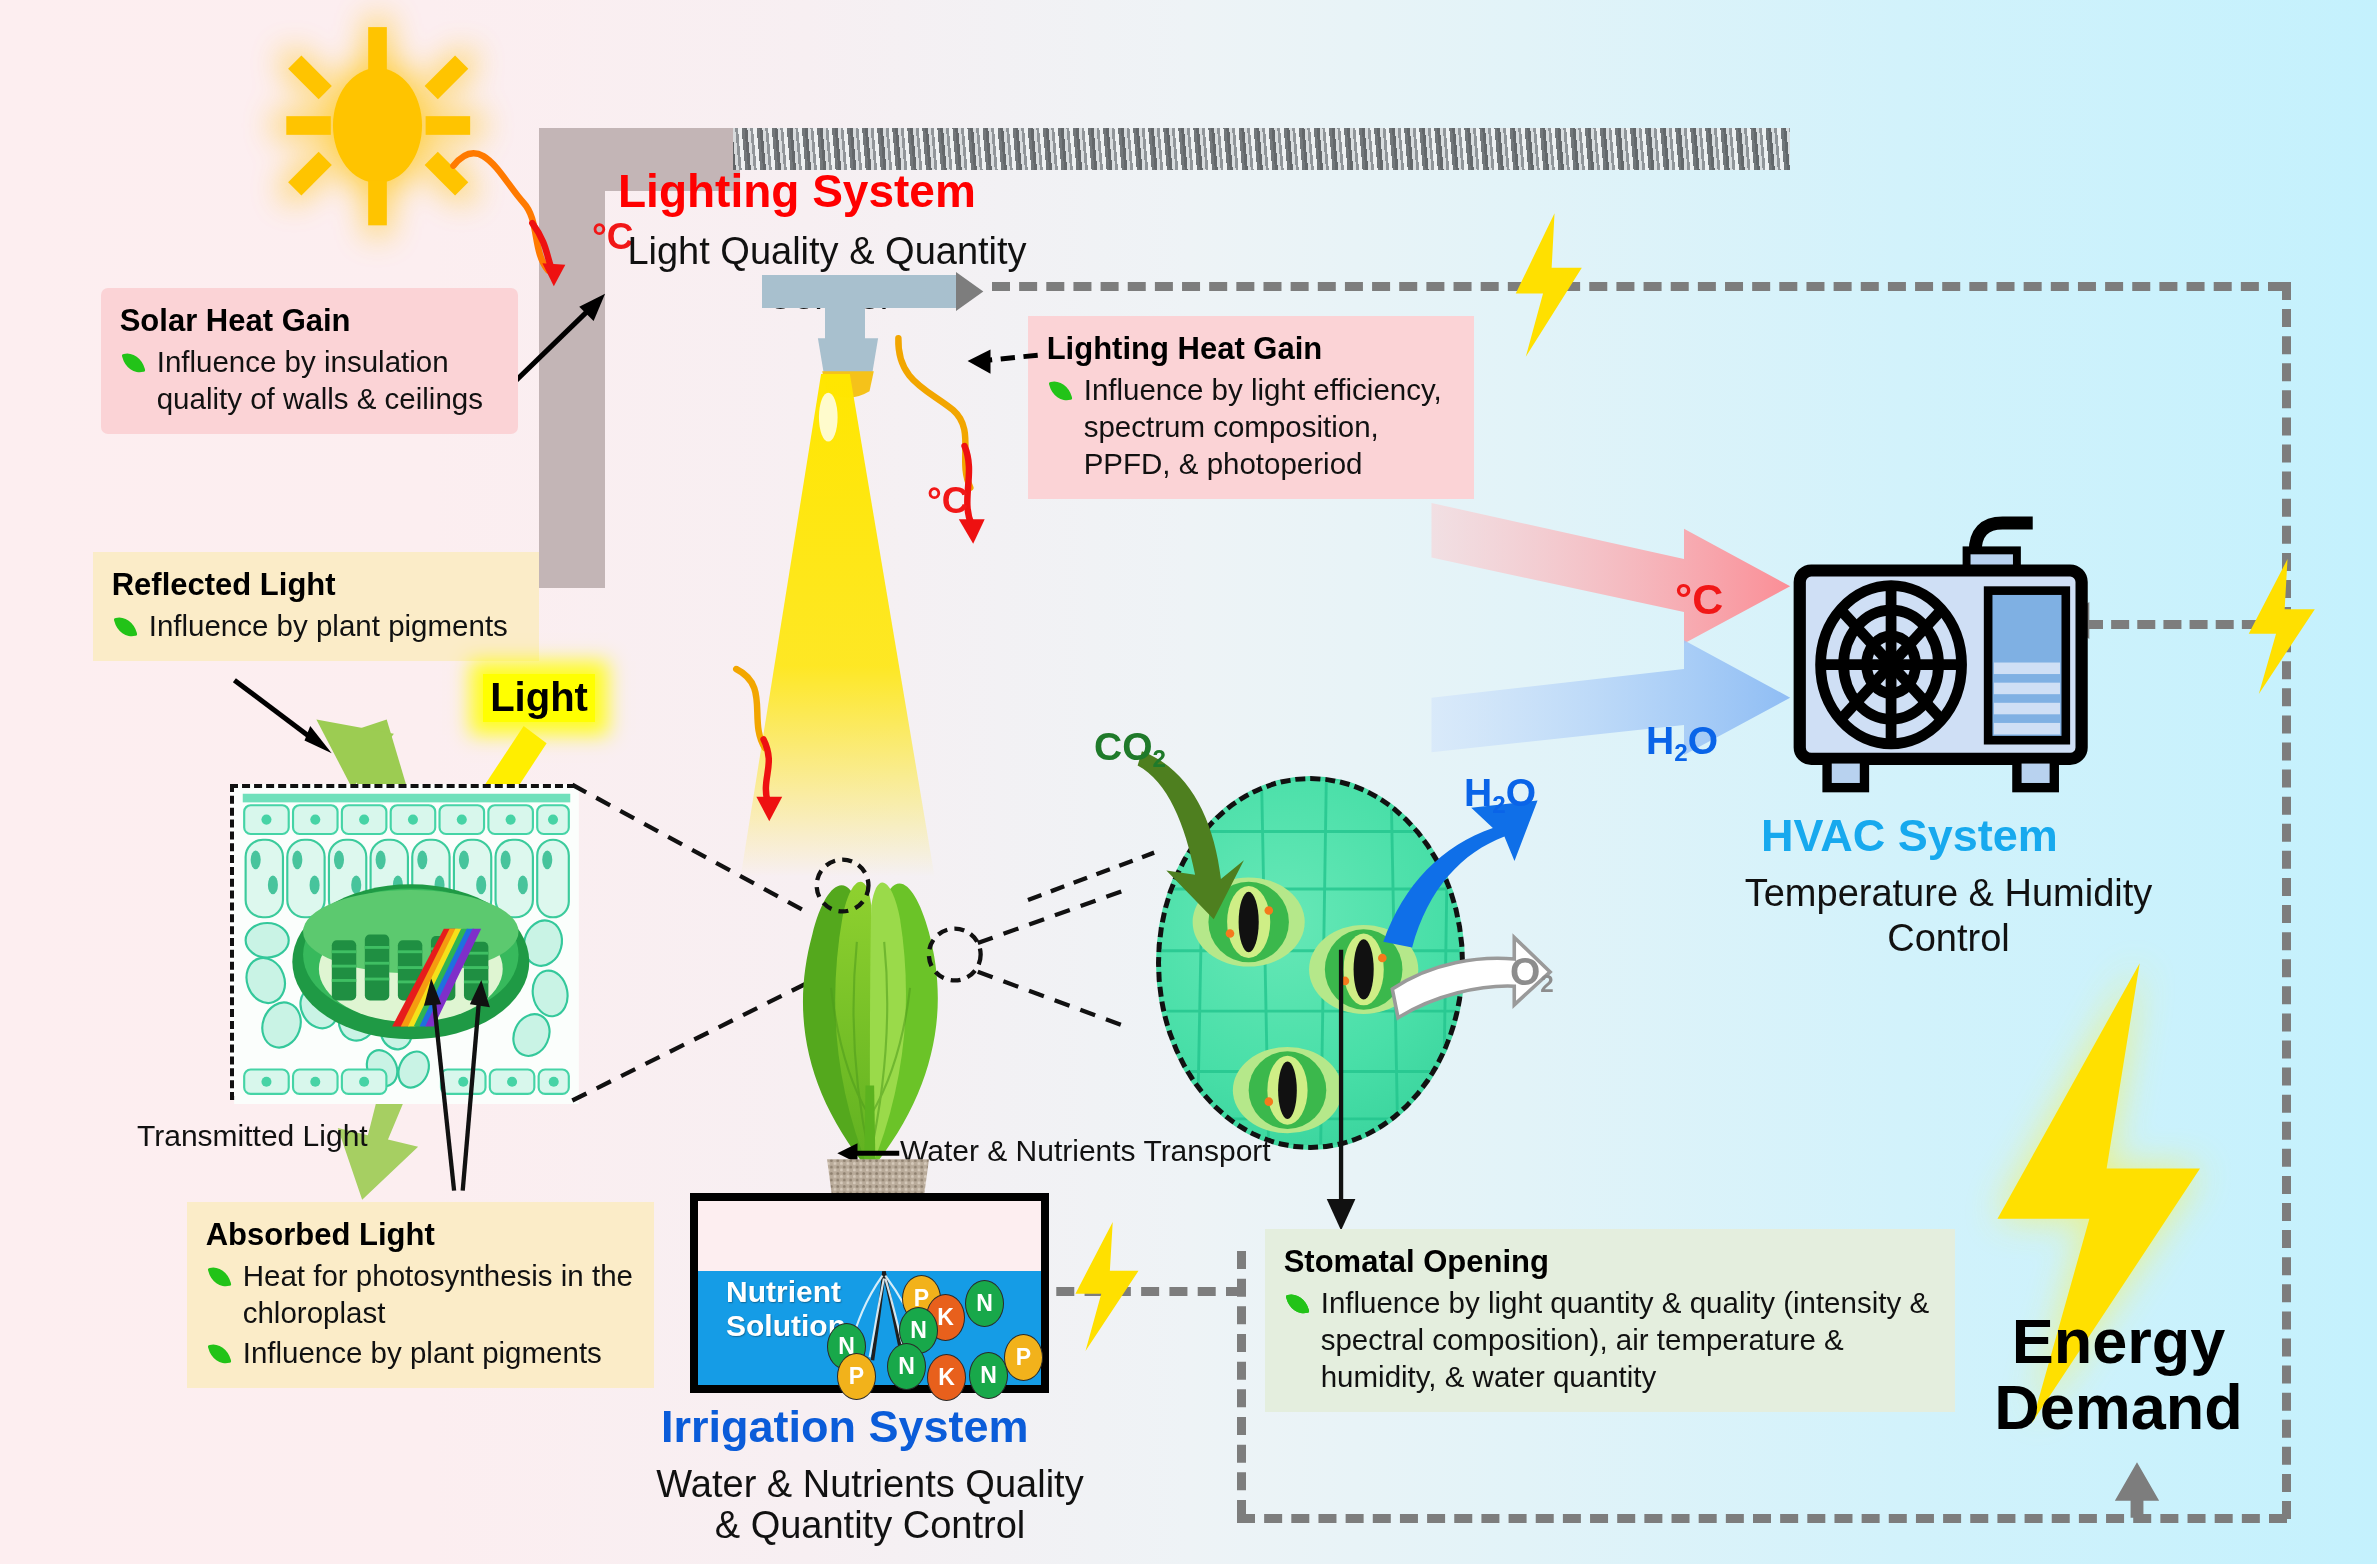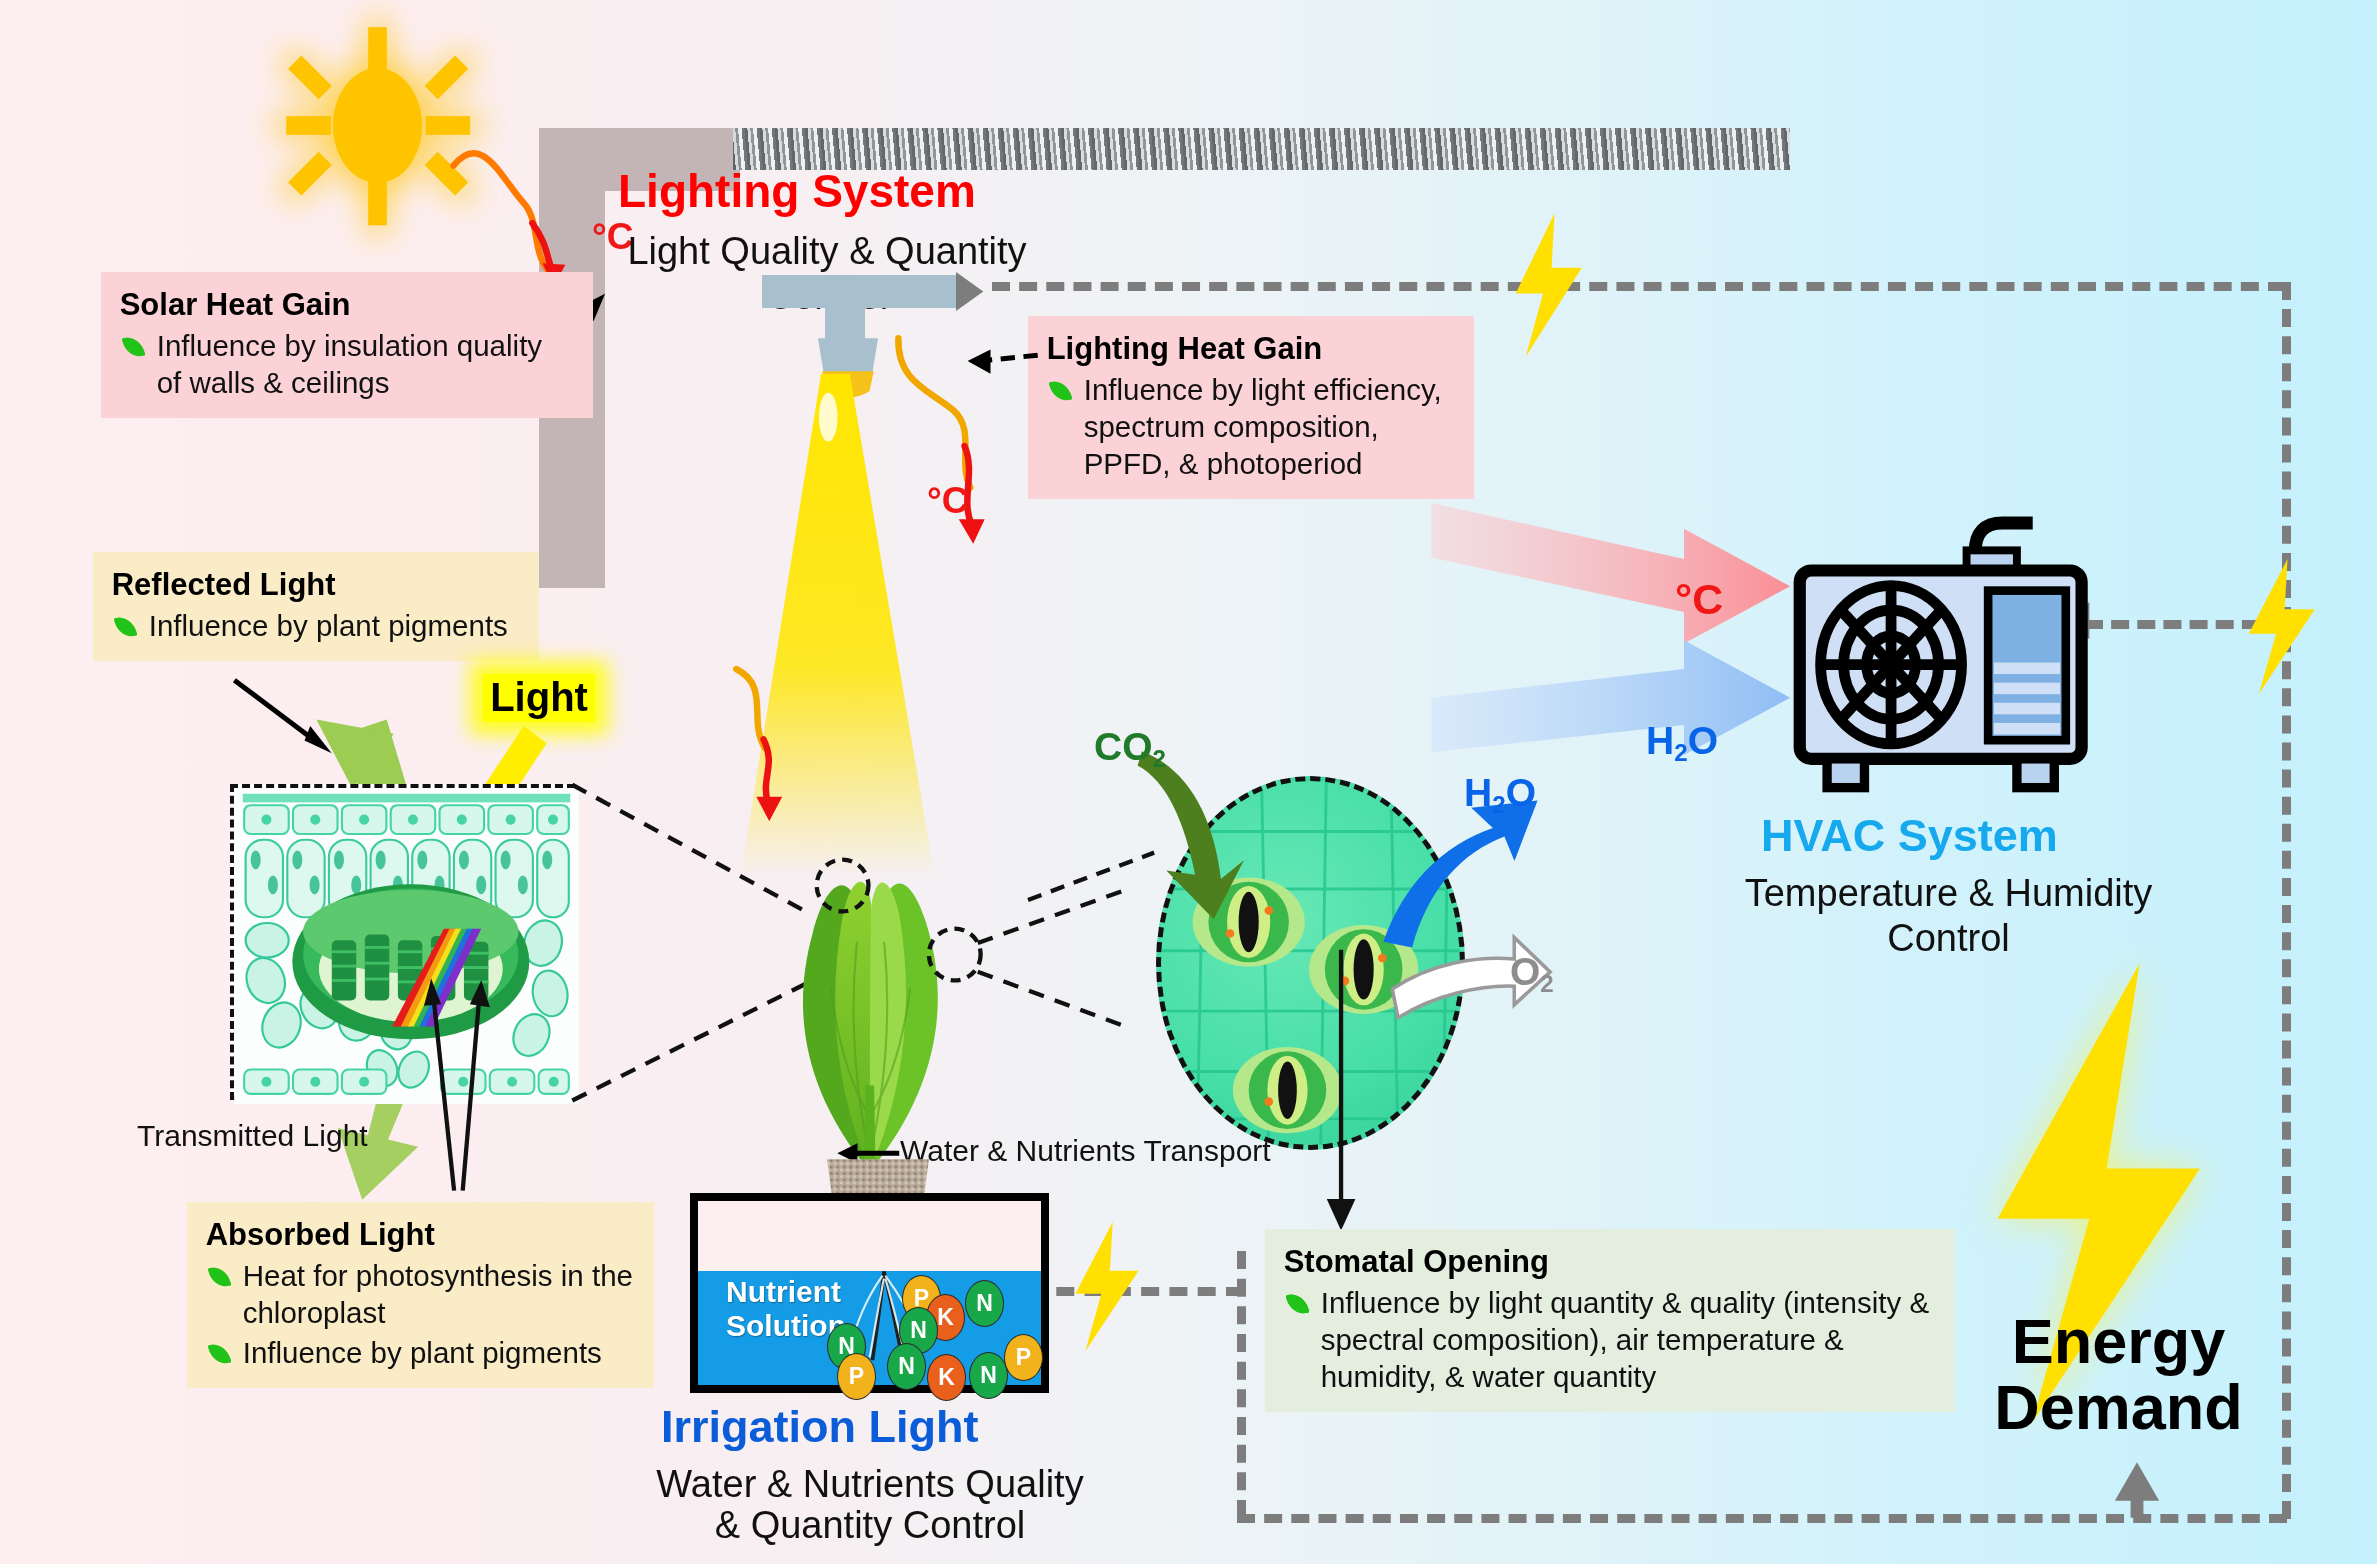--- a/index.html
+++ b/index.html
@@ -112,21 +112,21 @@
     <path d="M120,120 C142,150 140,170 150,192" stroke="#ee1111" stroke-width="9" fill="none" stroke-linecap="round"></path>
     <polygon points="150,208 134,176 166,178" fill="#ee1111"></polygon>
   </svg>
   <div class="redmark" style="left:592px;top:216px;">°C</div>
 
   <svg style="left:496px;top:288px;width:122px;height:115px;" viewBox="0 0 170 160" width="122" height="115">
     <line x1="6" y1="150" x2="138" y2="22" stroke="#000" stroke-width="7"></line>
     <polygon points="152,8 116,26 136,46" fill="#000"></polygon>
   </svg>
 
-  <div class="box pink" style="left:101px;top:272px;width:492px;">
+  <div class="box pink" style="left:101px;top:288px;width:417px;border-radius:7px;">
     <div class="ttl">Solar Heat Gain</div>
     <ul>
         <li>
       <span class="leaf"></span>
       <span>Influence by insulation quality of walls &amp; ceilings</span>
     </li>
       </ul>
   </div>
 
   <div class="sys-title" style="left:618px;top:167px;width:403px;font-size:46px;color:#ff0000;">Lighting System</div>
@@ -586,21 +586,21 @@
     <div class="ion n" style="left:965px;top:1280px;">N</div>
     <div class="ion n" style="left:899px;top:1307px;">N</div>
     <div class="ion n" style="left:827px;top:1323px;">N</div>
     <div class="ion n" style="left:887px;top:1343px;">N</div>
     <div class="ion p" style="left:837px;top:1353px;">P</div>
     <div class="ion k" style="left:927px;top:1354px;">K</div>
     <div class="ion n" style="left:969px;top:1352px;">N</div>
     <div class="ion p" style="left:1004px;top:1334px;">P</div>
   </div>
 
-  <div class="sys-title" style="left:661px;top:1403px;width:417px;font-size:45px;color:#0b5cd9;">Irrigation Light</div>
+  <div class="sys-title" style="left:661px;top:1403px;width:417px;font-size:45px;color:#0b5cd9;">Irrigation System</div>
   <div class="sub-title" style="left:647px;top:1462px;width:446px;">Water &amp; Nutrients Quality</div>
   <div class="sub-title" style="left:647px;top:1503px;width:446px;">&amp; Quantity Control</div>
 
   <svg style="left:1963px;top:956px;width:316px;height:474px;" viewBox="0 0 440 660" width="316" height="474">
     <defs>
       <filter id="boltglow" x="-40%" y="-30%" width="180%" height="170%">
         <feGaussianBlur stdDeviation="26"></feGaussianBlur>
       </filter>
     </defs>
     <polygon filter="url(#boltglow)" opacity=".6" points="246,10 48,366 176,366 96,650 330,296 200,296" fill="#fff23a"></polygon>

